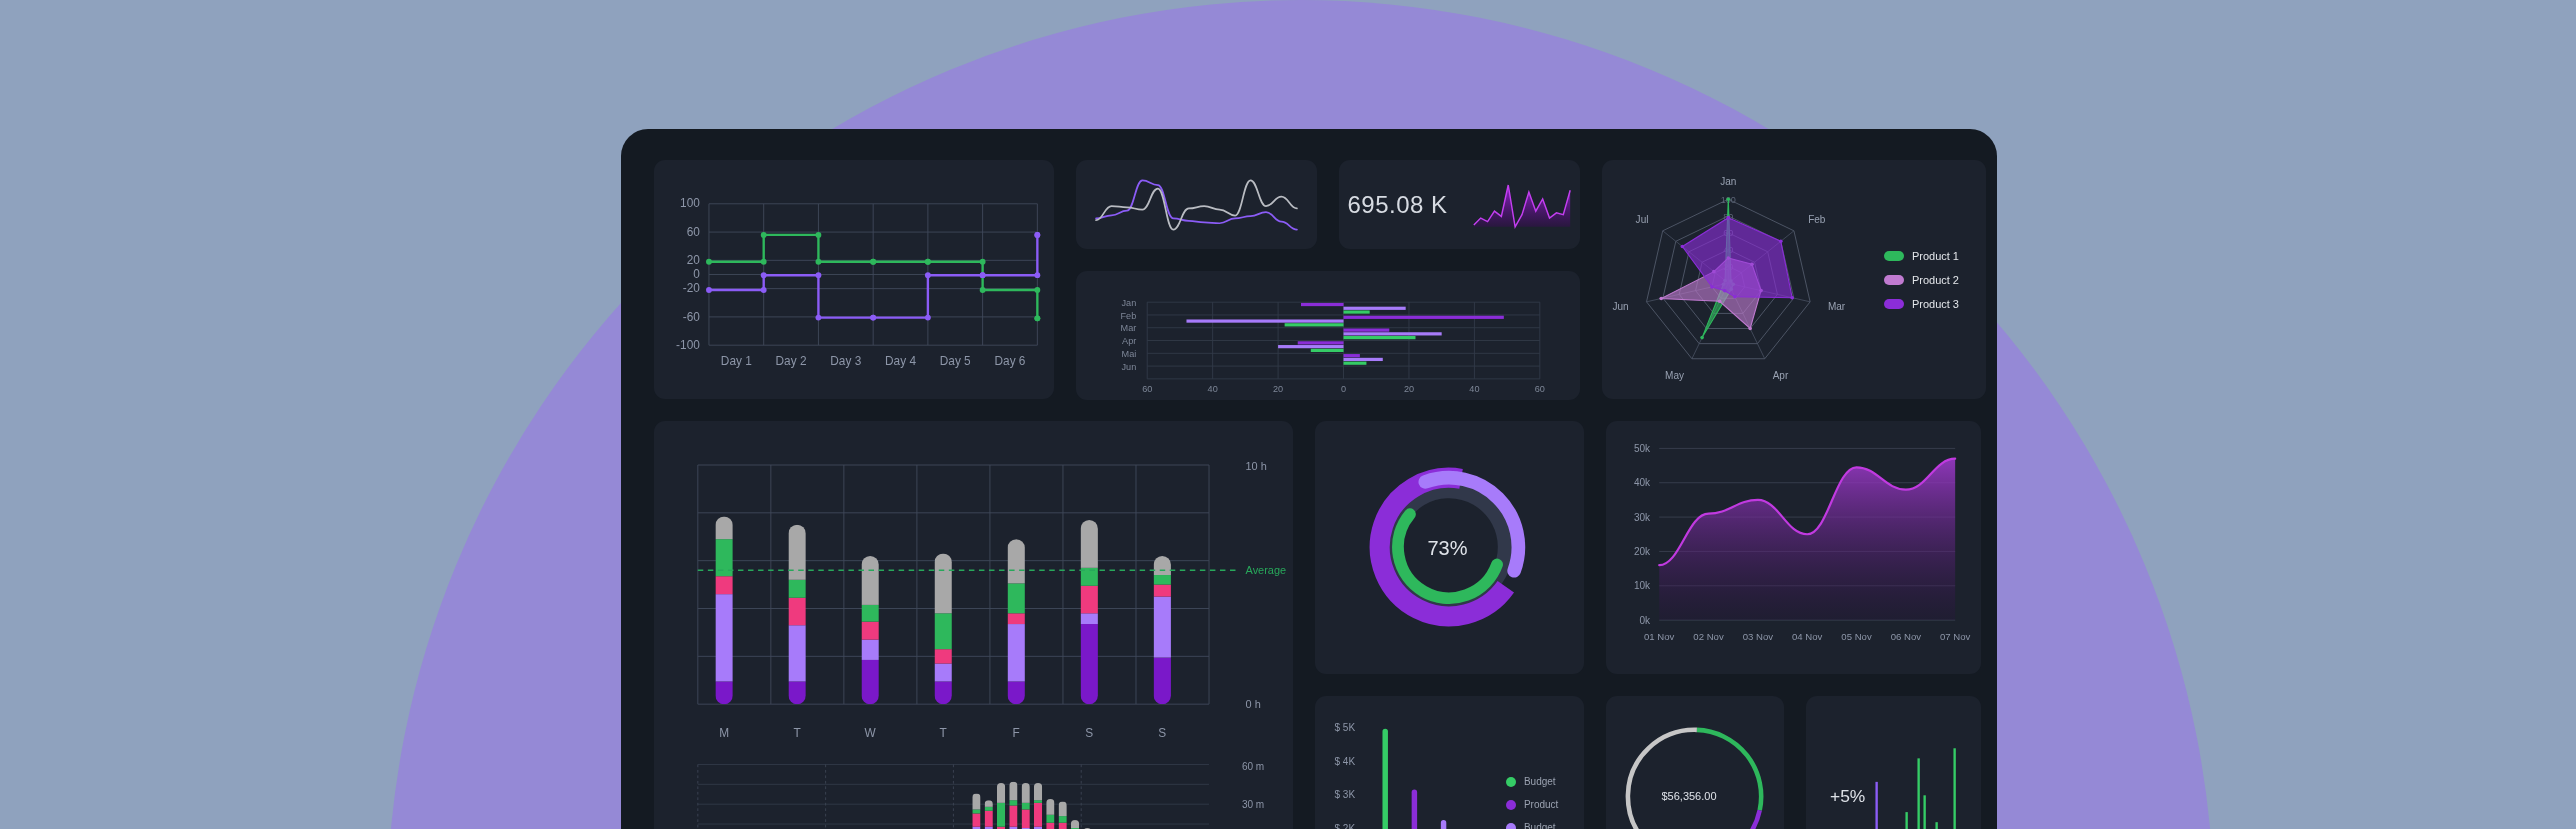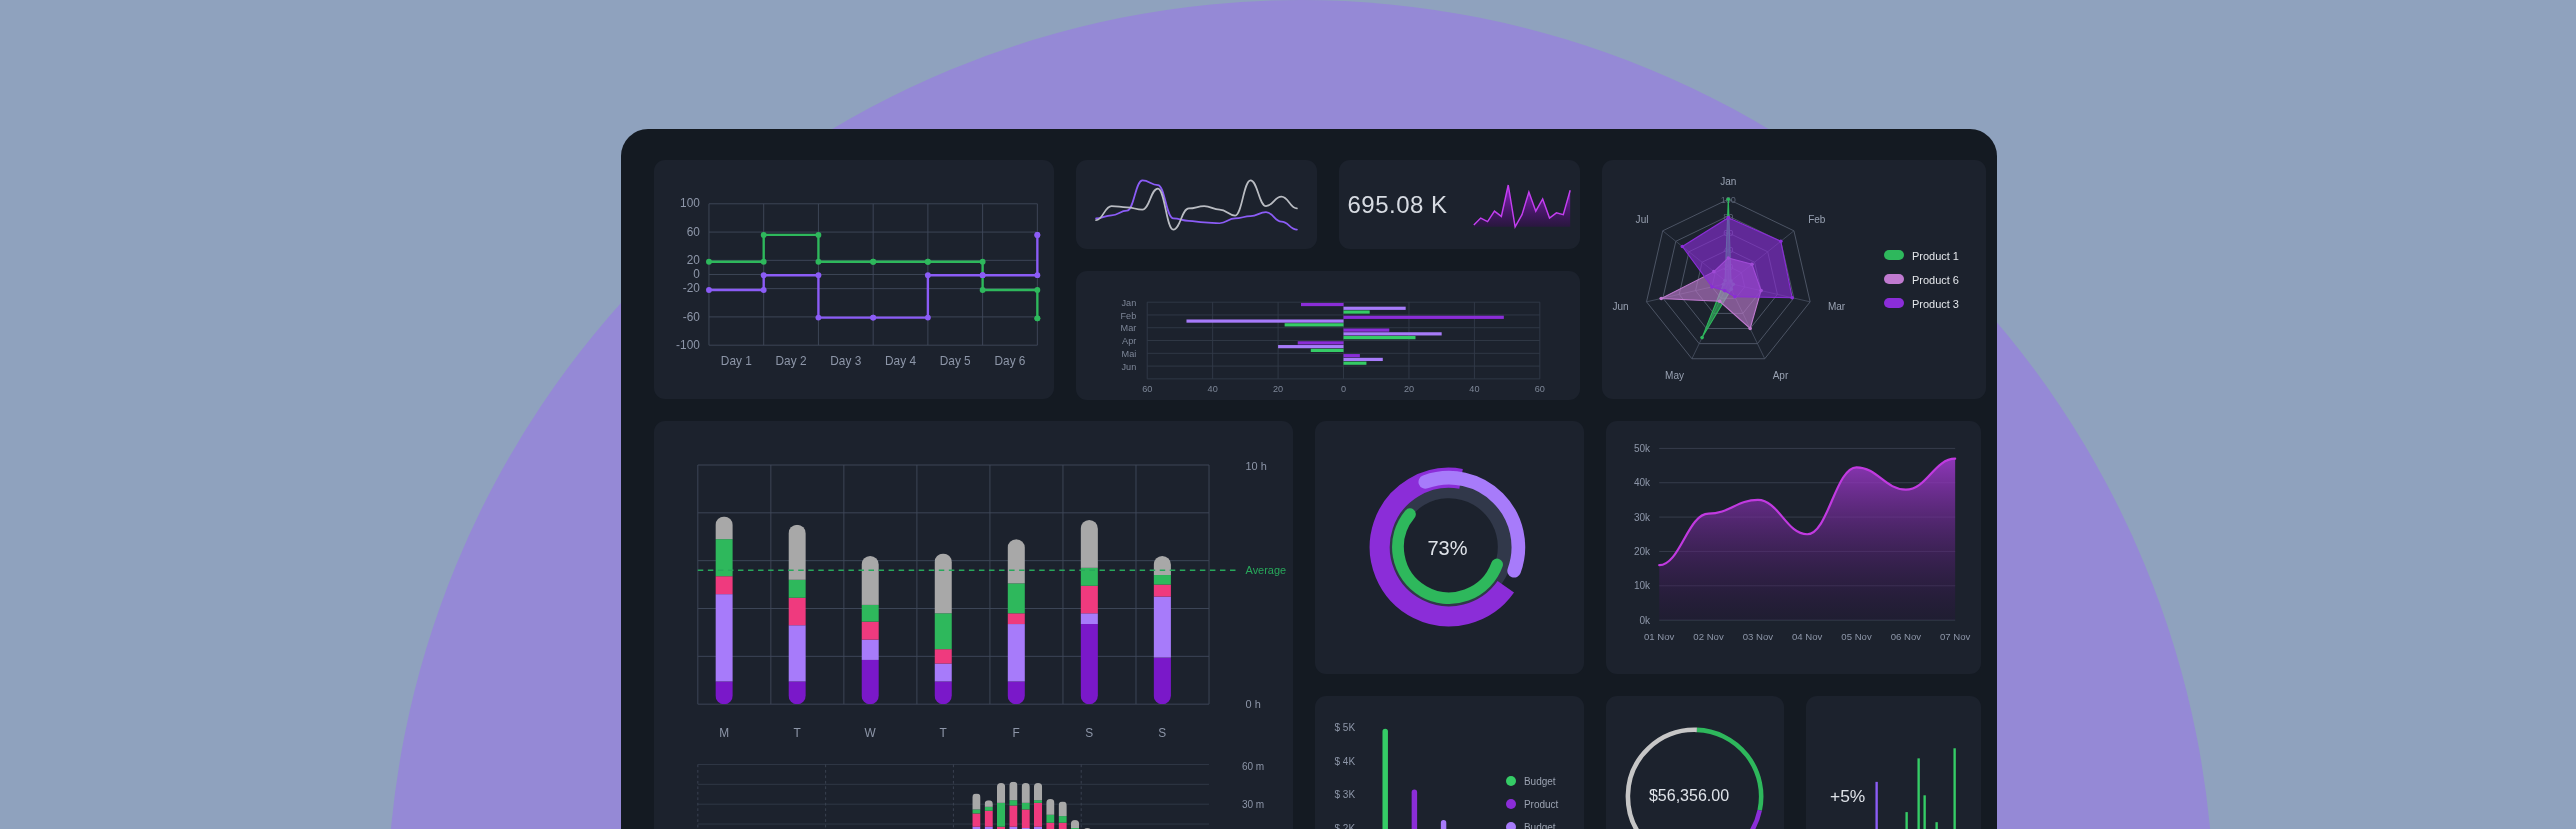--- a/index.html
+++ b/index.html
@@ -53,37 +53,37 @@
   .kpi-value {
     color: #d7dbe2;
     font-size: 24px;
     letter-spacing: 0.5px;
   }
   .kpi-card-inner {
     display: flex; align-items: center; justify-content: center;
     height: 100%; gap: 24px;
   }
   .legend { display: flex; flex-direction: column; gap: 12px; }
-  .legend-item { display: flex; gap: 8px; }
+  .legend-item { display: flex; align-items: center; gap: 8px; }
   .legend-swatch { width: 20px; height: 10px; border-radius: 5.5px; }
   .legend-dot { width: 10px; height: 10px; border-radius: 50%; }
   .legend-text { color: #e3e6ea; font-size: 11px; }
   .legend-text-dim { color: #9aa2b0; font-size: 10px; }
 
   .donut-center {
     position: absolute; left: 0; right: 4px; top: 50%;
     transform: translateY(-50%);
     text-align: center;
     color: #dfe3e9; font-size: 20px;
   }
   .ring-center {
     position: absolute; left: 0; right: 12px; top: 50%;
     transform: translateY(-50%);
     text-align: center;
-    color: #dfe3e9; font-size: 16px;
+    color: #dfe3e9; font-size: 11px;
   }
   .pct-text { color: #dde1e7; font-size: 17.4px; }
   .avg-text { fill: #28a85b; font-size: 12px; font-family: "Liberation Sans", sans-serif; }
 </style>
 </head>
 <body>
 
 <div class="bg-circle"></div>
 
 <div class="device">
@@ -306,21 +306,21 @@
             <text x="50.43487396358066" y="69.16914219182186" text-anchor="end" fill="#99a2b2" font-size="11" font-family="&quot;Liberation Sans&quot;, sans-serif">Jul</text>
           </g>
       </svg>
       <div class="legend" style="position:absolute; right:27px; top:50%; transform:translateY(-50%);">
         <div class="legend-item">
           <span class="legend-swatch" style="background:#2eb85c"></span>
           <span class="legend-text">Product 1</span>
         </div>
         <div class="legend-item">
           <span class="legend-swatch" style="background:#c07ad0"></span>
-          <span class="legend-text">Product 6</span>
+          <span class="legend-text">Product 2</span>
         </div>
         <div class="legend-item">
           <span class="legend-swatch" style="background:#8b2dd8"></span>
           <span class="legend-text">Product 3</span>
         </div>
       </div>
     </div>
   </div>
 
   <div class="grid-bottom">

